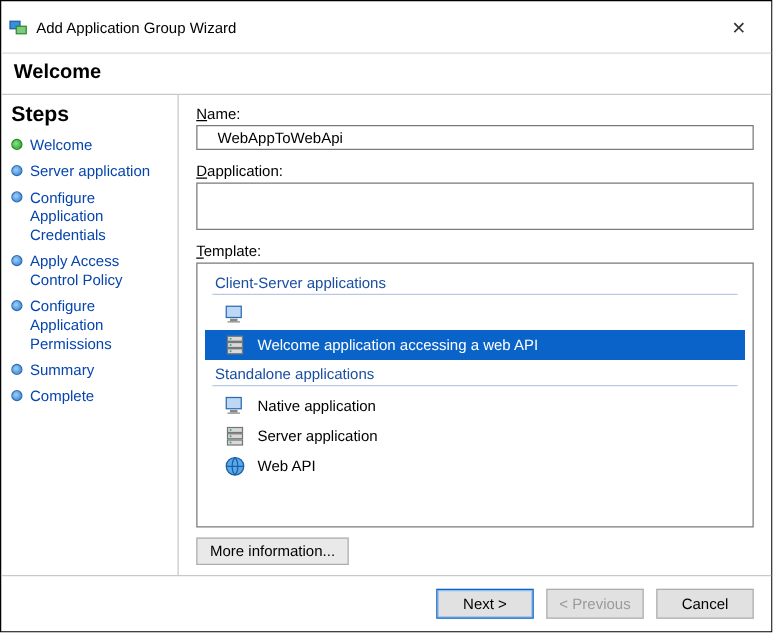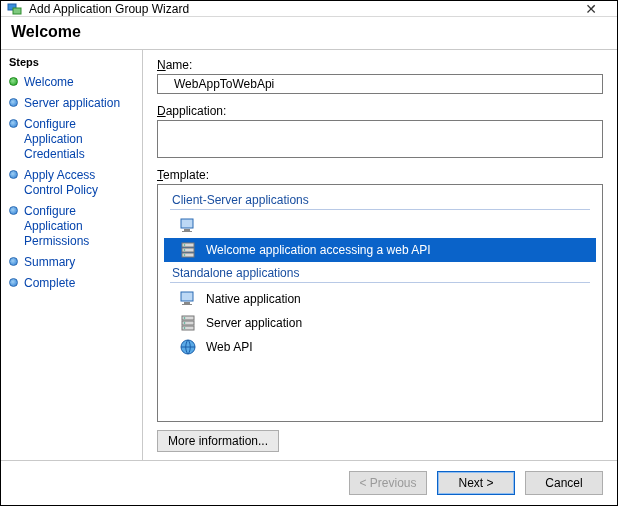--- a/index.html
+++ b/index.html
@@ -13,21 +13,21 @@
   .window {
     width: 618px;
     height: 506px;
     border: 1px solid #000;
     background: #fff;
     display: flex;
     flex-direction: column;
     position: relative;
   }
   .titlebar {
-    height: 16px;
+    height: 42px;
     display: flex;
     align-items: center;
     padding: 0 6px;
     border-bottom: 1px solid #d9d9d9;
   }
   .titlebar .app-icon {
     width: 16px; height: 16px;
     margin-right: 6px;
     display: inline-block;
   }
@@ -52,21 +52,21 @@
     display: flex;
     overflow: hidden;
   }
   .sidebar {
     width: 142px;
     border-right: 1px solid #c9c9c9;
     padding: 6px 4px;
   }
   .sidebar h2 {
     margin: 0 0 4px 4px;
-    font-size: 11px;
+    font-size: 17px;
     font-weight: bold;
   }
   .steps { list-style: none; margin: 0; padding: 0; }
   .steps li {
     display: flex;
     align-items: flex-start;
     gap: 6px;
     padding: 3px 4px;
     color: #0645ad;
     cursor: default;
@@ -319,18 +319,18 @@
       </div>
 
       <div class="more-row">
         <button class="more-btn">More information...</button>
       </div>
 
     </div>
   </div>
 
   <div class="footer">
+    <button class="btn default">Next &gt;</button>
     <button class="btn disabled" disabled="">&lt; Previous</button>
-    <button class="btn default">Next &gt;</button>
     <button class="btn">Cancel</button>
   </div>
 
 </div>
 
 </body></html>

